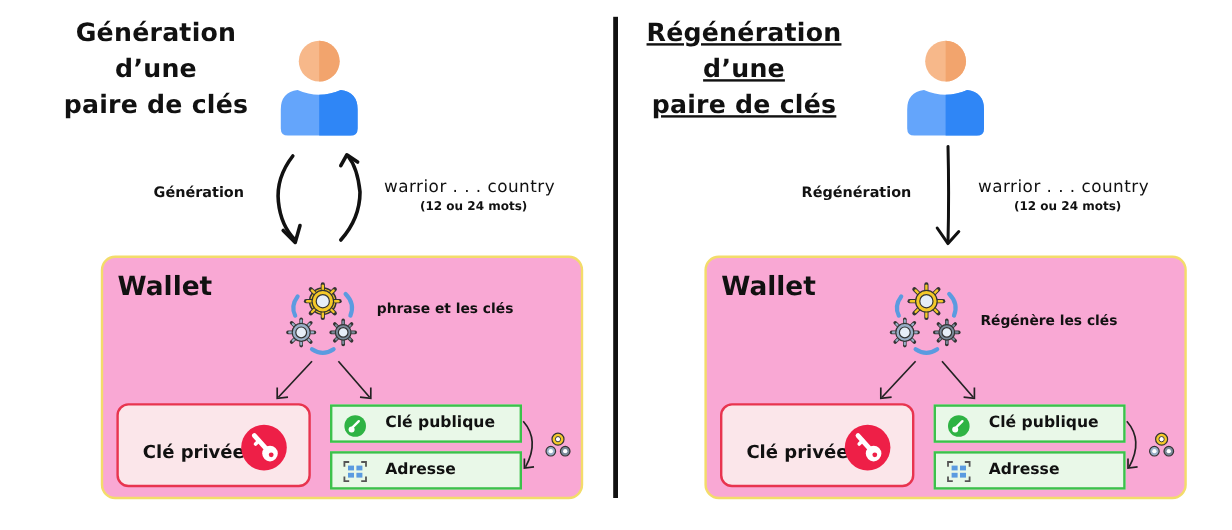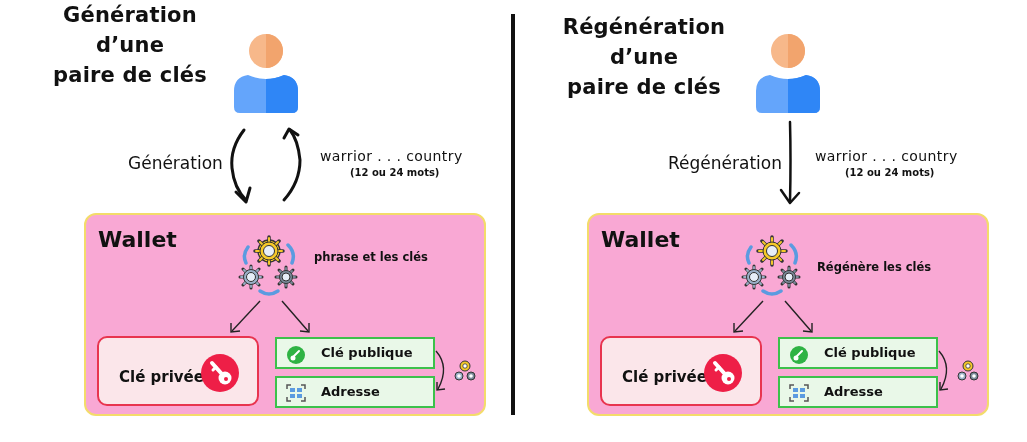--- a/index.html
+++ b/index.html
@@ -6,21 +6,21 @@
   html, body { width: 1027px; height: 442px; background: #ffffff; overflow: hidden; }
   body { position: relative; font-family: "DejaVu Sans", sans-serif; color: #111; }
 
   .panel-title {
     position: absolute; font-size: 21px; font-weight: bold; line-height: 30px;
     text-align: center; letter-spacing: 0.2px;
   }
 
   .divider { position: absolute; left: 511px; top: 14px; width: 4px; height: 401px; background: #111; }
 
-  .label-step { position: absolute; font-size: 17px; font-weight: normal; }
+  .label-step { position: absolute; font-size: 12px; font-weight: bold; }
   .seed-words { position: absolute; font-size: 14px; font-weight: normal; letter-spacing: 0.4px; }
   .seed-count { position: absolute; font-size: 10px; font-weight: bold; }
 
   .wallet {
     position: absolute; background: #f9a8d4; border: 2px solid #f3dc6a; border-radius: 12px;
   }
   .wallet-title { position: absolute; left: 12px; top: 12px; font-size: 22px; font-weight: bold; }
   .wallet-desc { position: absolute; font-size: 11.5px; line-height: 16px; font-weight: bold; }
 
   .priv-box {
@@ -34,21 +34,21 @@
   }
   .pub-label { position: absolute; left: 44px; top: 6px; font-size: 13px; font-weight: bold; }
   .pub-icon { position: absolute; left: 10px; top: 7px; width: 18px; height: 18px; border-radius: 50%; background: #2fb344; }
 
   svg { position: absolute; overflow: visible; }
 </style>
 </head>
 <body>
 
 <div>
-  <div class="panel-title" style="left:30px; top:0; width:200px;">
+  <div class="panel-title" style="left:30px; top:12px; width:200px;">
     <div>Génération d’une</div>
     <div>paire de clés</div>
   </div>
 
   <svg style="left:232px; top:33px;" width="68" height="82" viewBox="0 0 68 82">
     <circle cx="34" cy="18" r="17" fill="#f7b88a"></circle>
     <path d="M34 1 A17 17 0 0 1 34 35 Z" fill="#f2a46d"></path>
     <path d="M2 58 Q2 44 16 42 Q34 50 52 42 Q66 44 66 58 L66 74 Q66 80 60 80 L8 80 Q2 80 2 74 Z" fill="#64a5fb"></path>
     <path d="M34 46 Q43 46 52 42 Q66 44 66 58 L66 74 Q66 80 60 80 L34 80 Z" fill="#2f86f6"></path>
   </svg>
@@ -179,21 +179,21 @@
       <circle cx="6" cy="17" r="1.8" fill="#fff"></circle>
       <circle cx="18" cy="17" r="4" fill="#7a8a9a" stroke="#333" stroke-width="1"></circle>
       <circle cx="18" cy="17" r="1.8" fill="#fff"></circle>
     </svg>
   </div>
 </div>
 
 <div class="divider"></div>
 
 <div>
-  <div class="panel-title" style="left:532px; top:12px; width:224px;">
+  <div class="panel-title" style="left:508px; top:12px; width:224px;text-decoration:underline;">
     <div>Régénération d’une</div>
     <div>paire de clés</div>
   </div>
 
   <svg style="left:754px; top:33px;" width="68" height="82" viewBox="0 0 68 82">
     <circle cx="34" cy="18" r="17" fill="#f7b88a"></circle>
     <path d="M34 1 A17 17 0 0 1 34 35 Z" fill="#f2a46d"></path>
     <path d="M2 58 Q2 44 16 42 Q34 50 52 42 Q66 44 66 58 L66 74 Q66 80 60 80 L8 80 Q2 80 2 74 Z" fill="#64a5fb"></path>
     <path d="M34 46 Q43 46 52 42 Q66 44 66 58 L66 74 Q66 80 60 80 L34 80 Z" fill="#2f86f6"></path>
   </svg>

